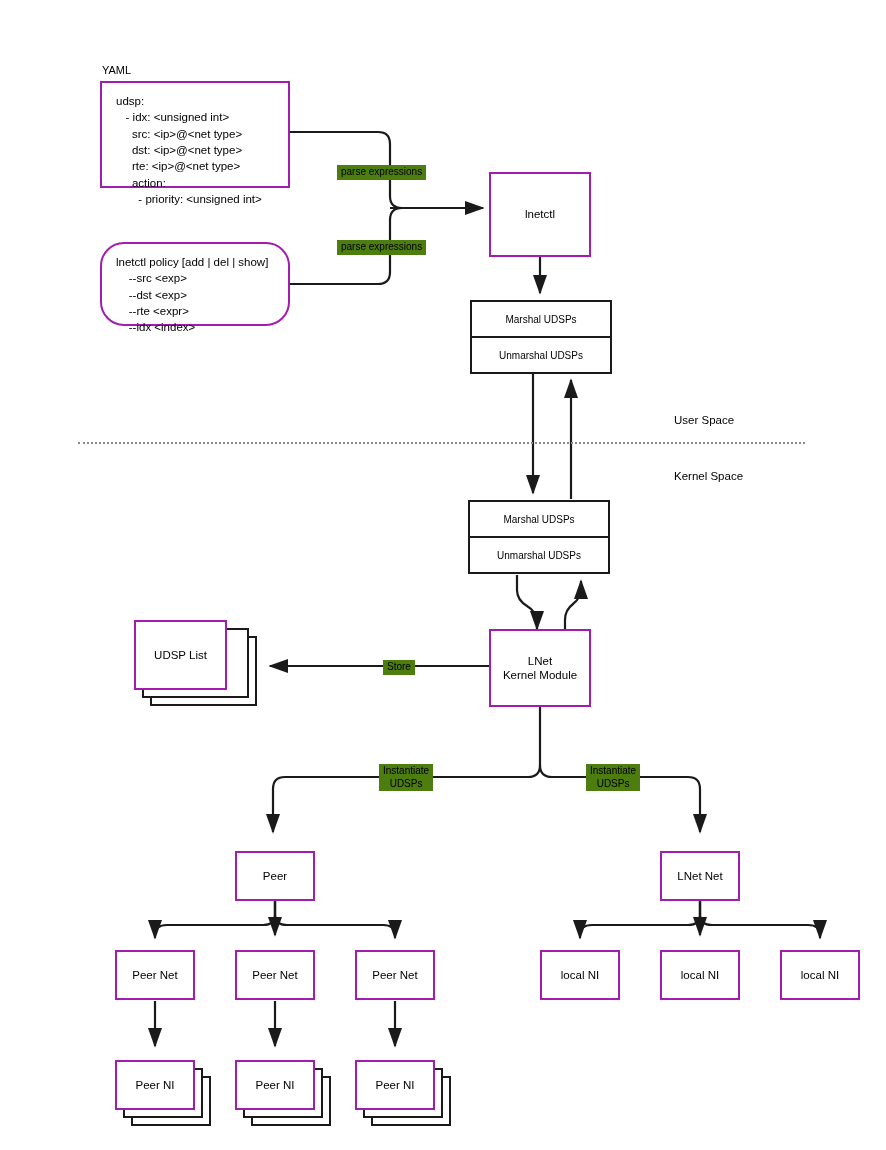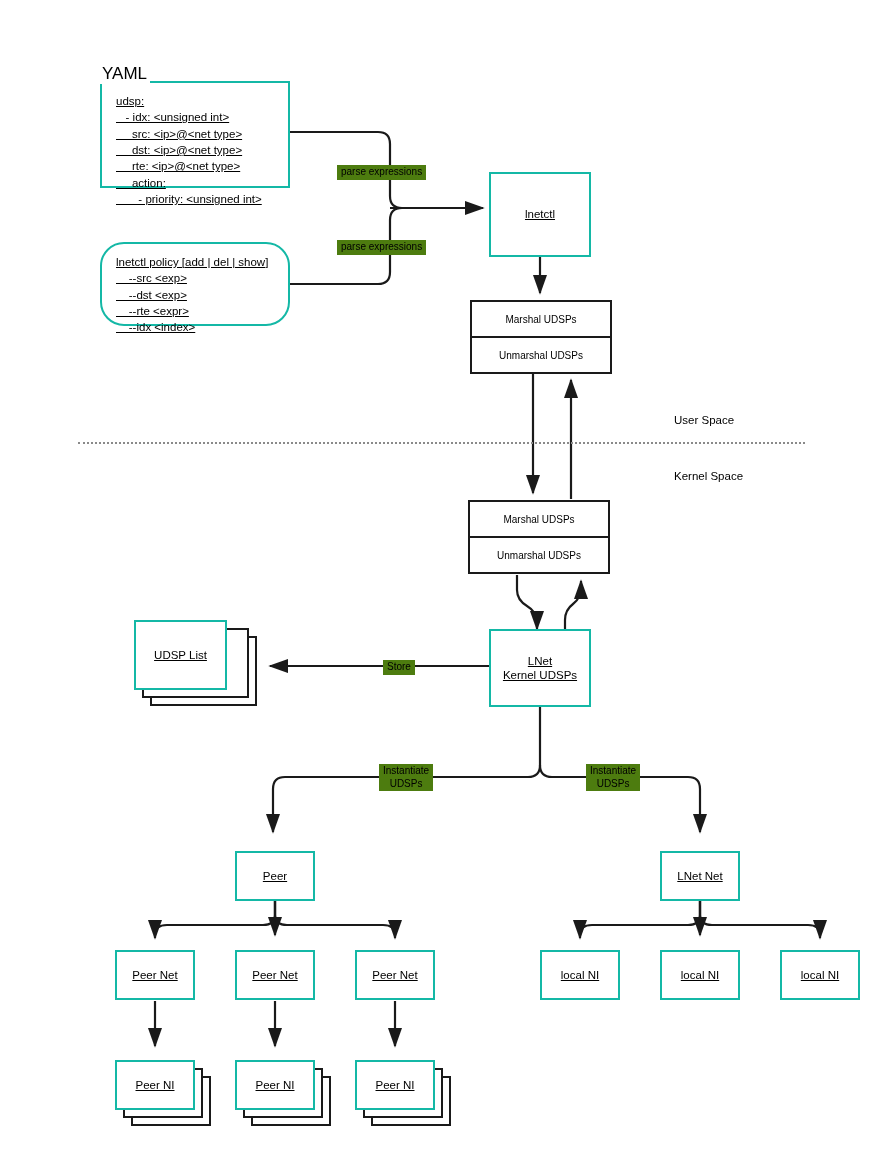--- a/index.html
+++ b/index.html
@@ -23,41 +23,40 @@
     left: 0;
     top: 0;
     width: 886px;
     height: 1150px;
     pointer-events: none;
   }
   .node {
     position: absolute;
     box-sizing: border-box;
     background: #ffffff;
-    border: 2px solid #14b8a6;
+    border: 2px solid #a21caf;
     display: flex;
     align-items: center;
     justify-content: center;
     text-align: center;
     font-size: 11.5px;
     line-height: 1.25;
     z-index: 3;
-    text-decoration: underline;
   }
   .code-node {
     display: block;
     padding: 10px 0 0 14px;
     text-align: left;
     white-space: pre;
     font-size: 11.5px;
     line-height: 1.42;
   }
   .caption {
     position: absolute;
-    font-size: 17px;
+    font-size: 11px;
     background: #ffffff;
     padding: 0 3px;
     z-index: 4;
     white-space: nowrap;
   }
   .edge-label {
     position: absolute;
     font-size: 10px;
     background: #4d7c0f;
     padding: 1px 4px;
@@ -179,21 +178,21 @@
     <div>Marshal UDSPs</div>
     <div>Unmarshal UDSPs</div>
   </div>
 
   <div class="split-box" style="left:468px; top:500px; width:142px; height:74px;">
     <div>Marshal UDSPs</div>
     <div>Unmarshal UDSPs</div>
   </div>
 
   <div class="node" style="left:489px; top:629px; width:102px; height:78px; white-space:pre;">LNet
-Kernel UDSPs</div>
+Kernel Module</div>
 
   <div class="stack-shadow" style="left:150px; top:636px; width:107px; height:70px;"></div>
   <div class="stack-shadow" style="left:142px; top:628px; width:107px; height:70px;"></div>
   <div class="node" style="left:134px; top:620px; width:93px; height:70px;">UDSP List</div>
 
   <div class="node" style="left:235px; top:851px; width:80px; height:50px;">Peer</div>
   <div class="node" style="left:660px; top:851px; width:80px; height:50px;">LNet Net</div>
 
   <div class="node" style="left:115px; top:950px; width:80px; height:50px;">Peer Net</div>
   <div class="node" style="left:235px; top:950px; width:80px; height:50px;">Peer Net</div>

